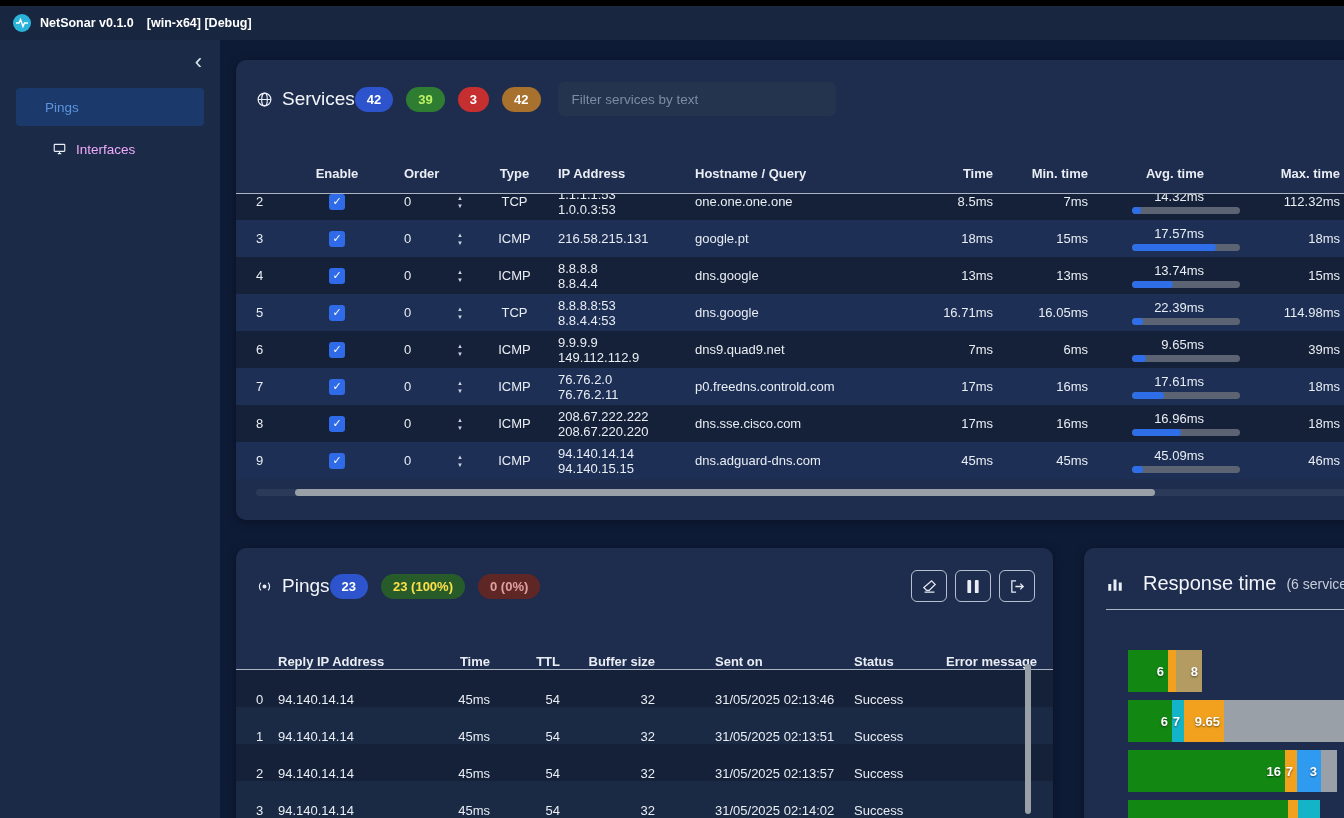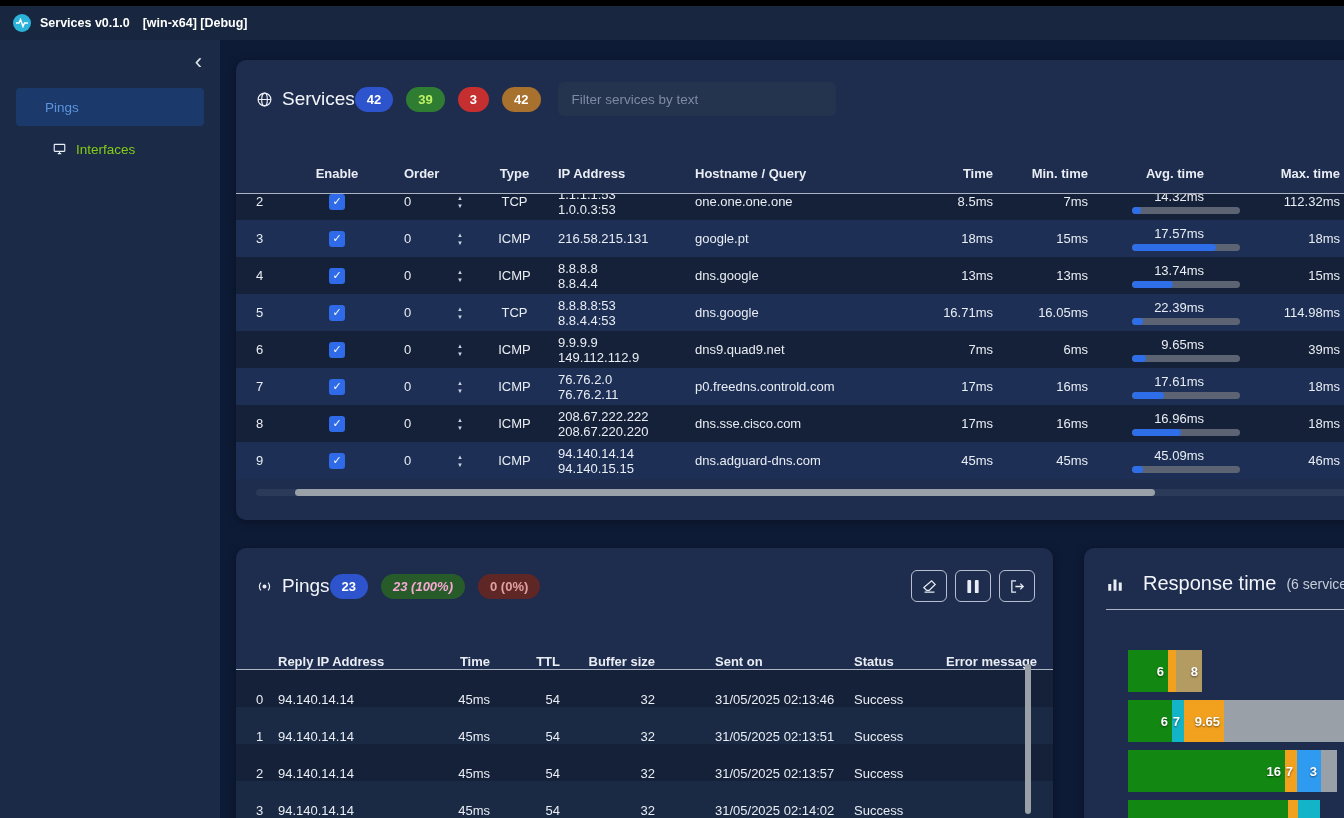--- a/index.html
+++ b/index.html
@@ -19,21 +19,21 @@
     display:flex; align-items:center; justify-content:center; flex:0 0 auto; }
   .app-title { font-size:12.5px; font-weight:bold; color:#fff; }
   .app-meta  { font-size:12.5px; font-weight:bold; color:#fff; margin-left:4px; }
 
   
   .sidebar { position:absolute; top:40px; left:0; width:220px; bottom:0; background:#1b2a47; }
   .collapse { position:absolute; top:12px; right:18px; font-size:22px; line-height:20px;
     color:#dfe5ee; cursor:pointer; }
   .nav { margin-top:48px; }
   .nav-item { height:38px; margin:4px 16px; border-radius:4px; display:flex; align-items:center;
-    font-size:13.5px; color:#84cc16; cursor:pointer; }
+    font-size:13.5px; color:#f0abfc; cursor:pointer; }
   .nav-item.active { background:#1b3a6b; color:#5b93dd; }
   .nav-item.active .nav-label { padding-left:29px; }
   .nav-icon { margin-left:36px; margin-right:9px; display:flex; }
 
   
   .main { position:absolute; top:40px; left:220px; right:0; bottom:0; background:#0e1b36; overflow:hidden; }
   .card { position:absolute; background:#1e2c4d; border-radius:10px;
     box-shadow:0 2px 10px rgba(0,0,0,.35); overflow:hidden; }
   #svc  { left:16px;  top:20px;  width:1152px; height:460px; }
   #ping { left:16px;  top:508px; width:817px;  height:310px; }
@@ -128,21 +128,21 @@
 <body>
 
 <div class="top-strip"></div>
 
 <div class="titlebar">
   <span class="logo">
     <svg class="ic" width="12" height="10" viewBox="0 0 12 10">
       <polyline points="0,5 3,5 4.5,1.5 7,8.5 8.5,5 12,5" fill="none" stroke="#ffffff" stroke-width="1.4"></polyline>
     </svg>
   </span>
-  <span class="app-title">Services v0.1.0</span>
+  <span class="app-title">NetSonar v0.1.0</span>
   <span class="app-meta">[win-x64] [Debug]</span>
 </div>
 
 <aside class="sidebar">
   <div class="collapse">‹</div>
   <nav class="nav">
     <div class="nav-item active">
       <span class="nav-label">Pings</span>
     </div>
     <div class="nav-item">
@@ -452,21 +452,21 @@
     <div class="ping-head">
       <span class="sec-icon">
         <svg class="ic" width="17" height="17" viewBox="0 0 24 24" fill="none" stroke="#e9edf4" stroke-width="1.7">
           <circle cx="12" cy="12" r="2" fill="#e9edf4"></circle>
           <path d="M7 6.5a8 8 0 000 11"></path>
           <path d="M17 6.5a8 8 0 010 11"></path>
         </svg>
       </span>
       <span class="sec-title">Pings</span>
       <span class="badge" style="background: rgb(45, 84, 205); color: rgb(255, 255, 255);">23</span>
-      <span class="badge" style="background: rgb(39, 92, 42); color: #f9a8d4; font-style: italic;">23 (100%)</span>
+      <span class="badge" style="background: rgb(39, 92, 42); color: #fde047;">23 (100%)</span>
       <span class="badge" style="background: rgb(95, 38, 38); color: rgb(224, 160, 160);">0 (0%)</span>
       <span class="tool-btns">
         <button class="tool-btn">
           <svg class="ic" width="17" height="17" viewBox="0 0 24 24" fill="none" stroke="#e9edf4" stroke-width="1.8">
             <path d="M15 4l5 5-8.5 8.5H8l-4-4z"></path>
               <path d="M5 20h14"></path>
           </svg>
         </button>
         <button class="tool-btn">
           <svg class="ic" width="14" height="15" viewBox="0 0 14 16">

